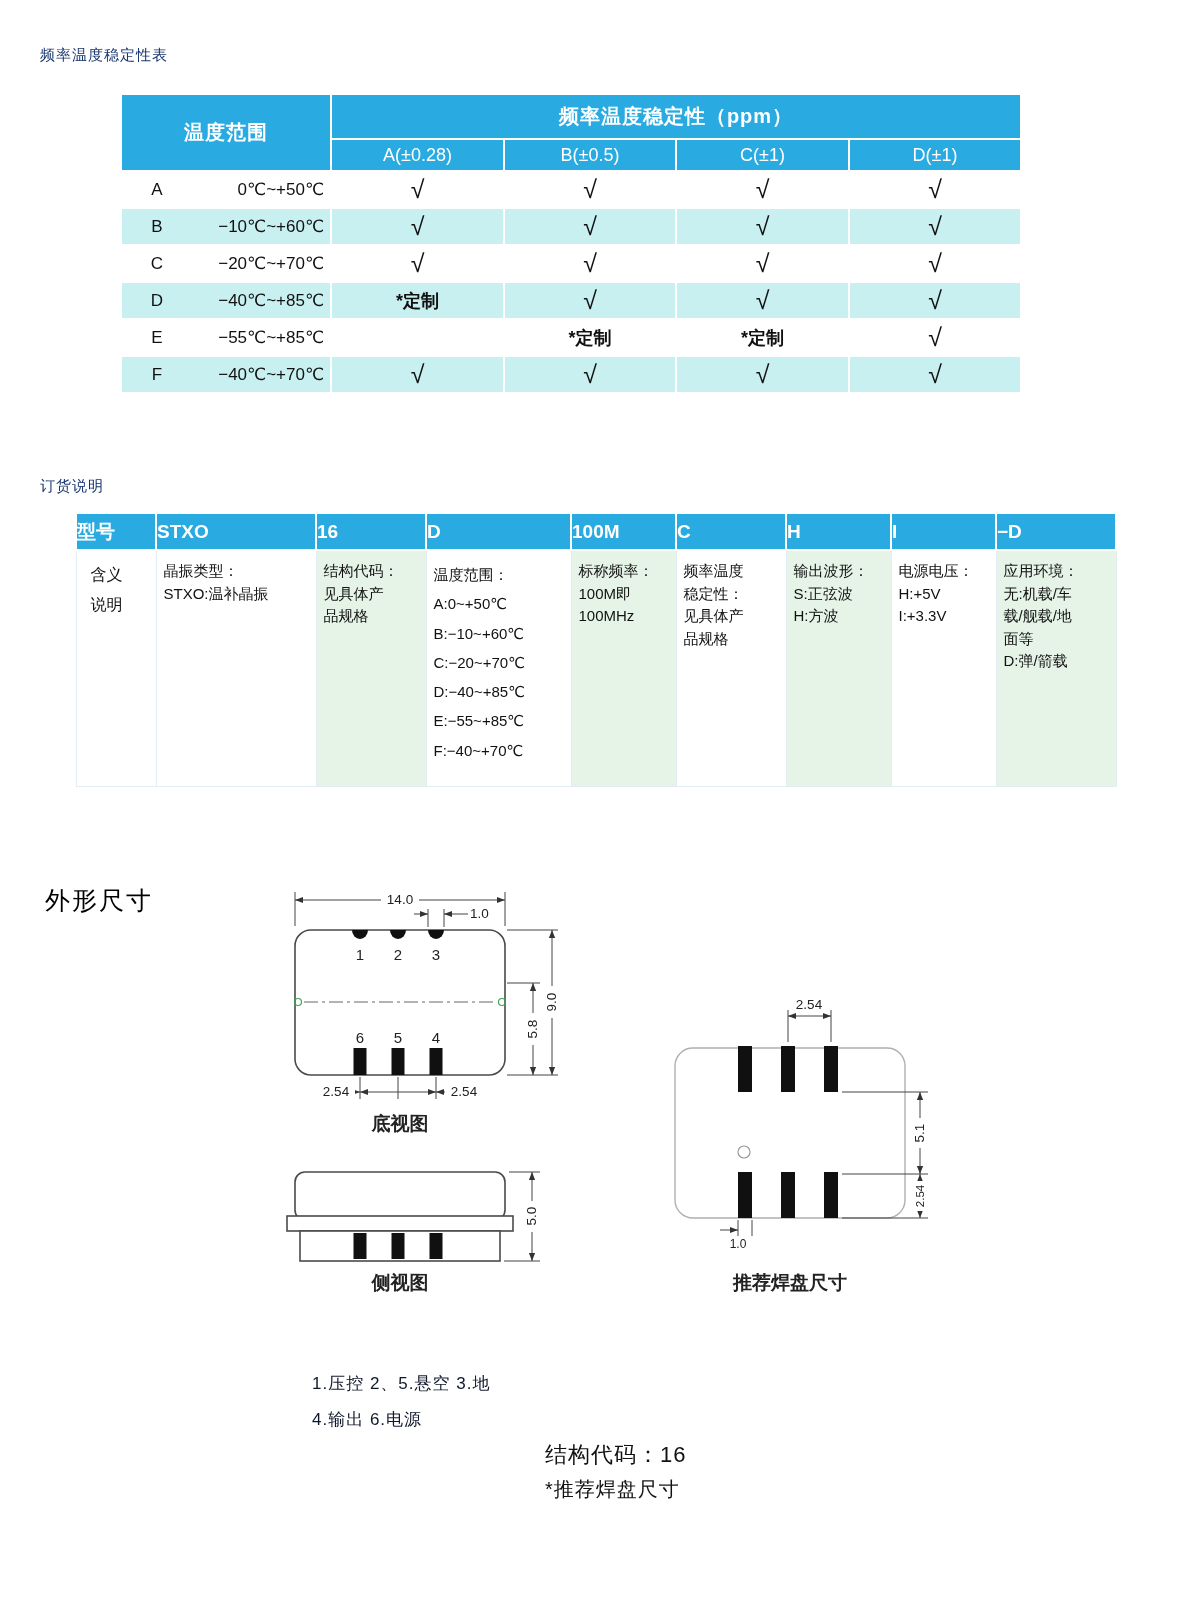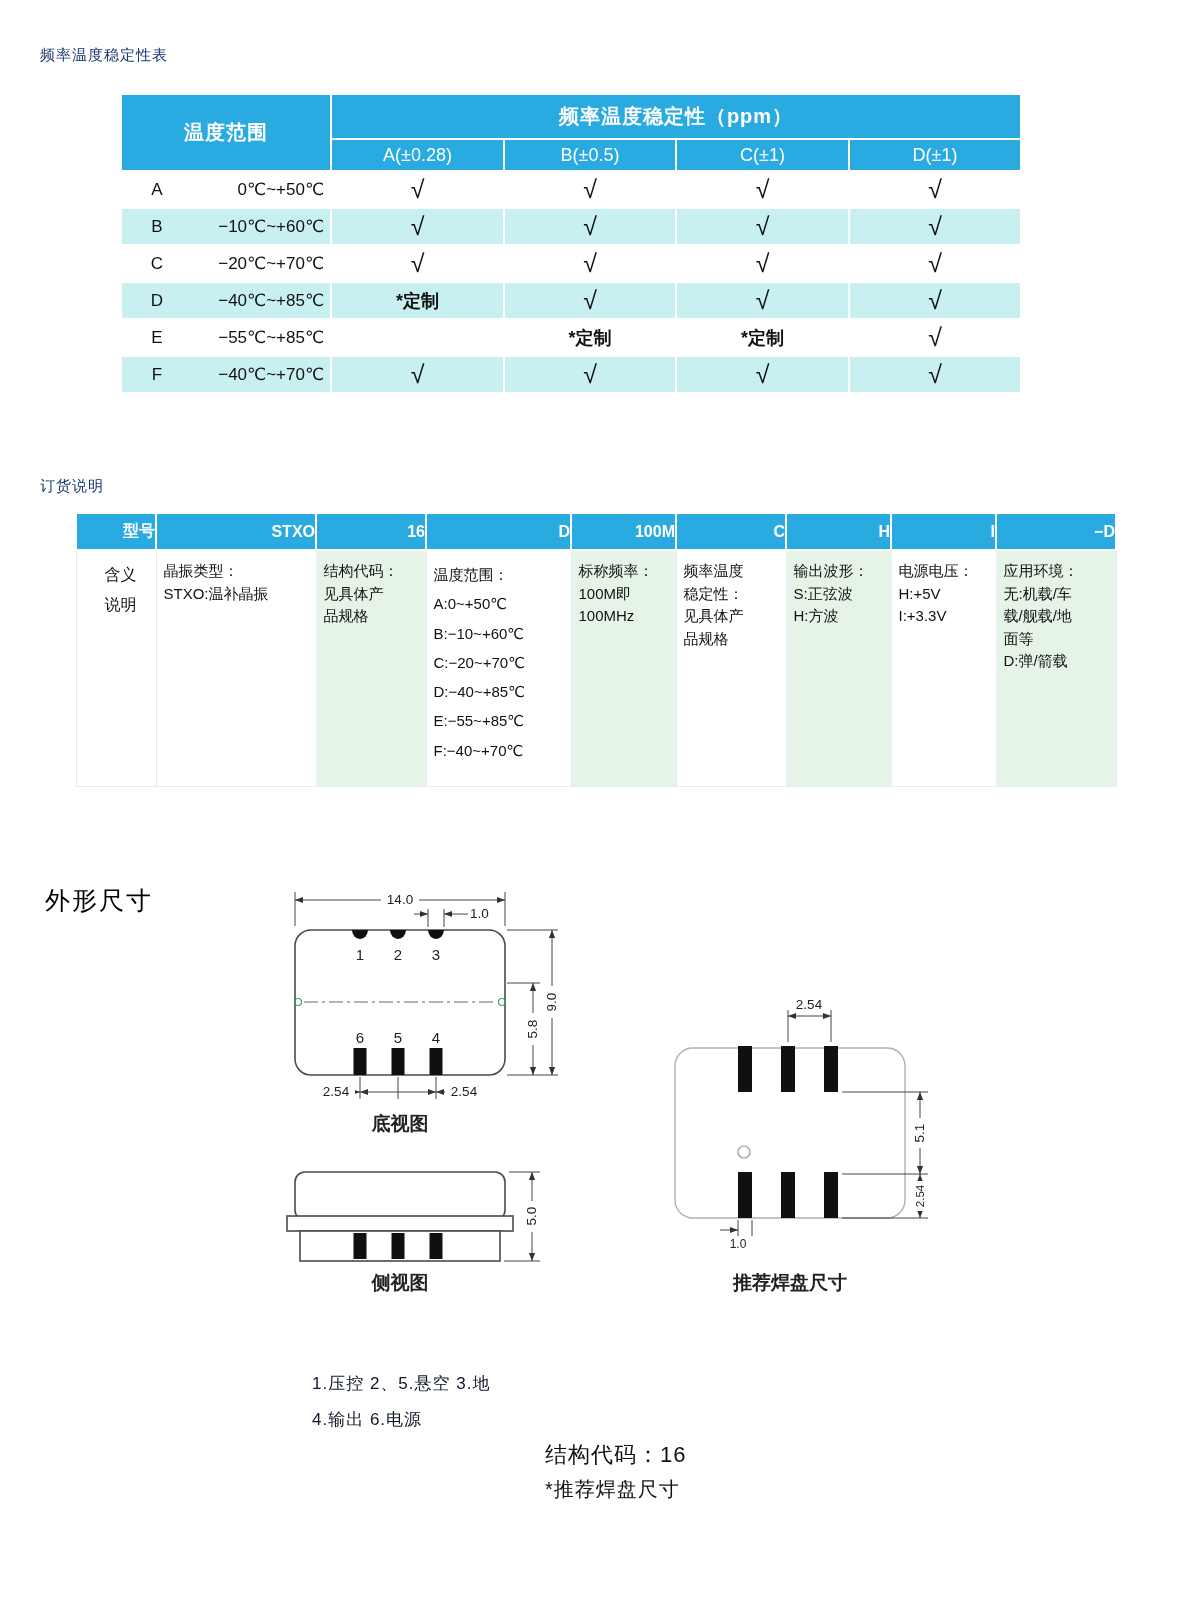--- a/index.html
+++ b/index.html
@@ -27,31 +27,31 @@
   .stab td.rangecell { font-size:17px; }
   .stab .letter { display:inline-block; width:58px; text-align:center; vertical-align:middle; }
   .stab .range  { display:inline-block; width:calc(100% - 70px); text-align:right; vertical-align:middle; }
   .stab td.check { font-size:25px; font-weight:400; line-height:1; }
   .stab td.custom { font-size:18px; font-weight:600; }
 
   
   .order { position:absolute; left:75px; top:512px; width:1040px; table-layout:fixed; }
   .order th {
     background:#29abe2; color:#fff; height:37px;
-    font-size:16px; font-weight:bold; border:2px solid #fff; text-align:right;
+    font-size:19px; font-weight:bold; border:2px solid #fff; text-align:left;
   }
   .order td {
     vertical-align:top; text-align:left;
     font-size:15px; line-height:1.5;
     padding:9px 7px; white-space:pre-line;
     border:1px solid #e2eef4; background:#fff;
     height:236px;
   }
   .order td.alt { background:#e6f4e8; }
-  .order td.rowlabel { font-size:16px; line-height:1.9; padding-left:28px; }
+  .order td.rowlabel { font-size:16px; line-height:1.9; padding-left:14px; }
   .order td.loose { line-height:1.95; }
 
   
   .drawings { position:absolute; left:260px; top:880px; width:700px; height:430px; }
   .drawings text { font-family:"Liberation Sans","DejaVu Sans",sans-serif; fill:#222; }
   .dimtxt { font-size:13.5px; }
   .pinnum { font-size:15px; }
   .view-label { font-size:19px; font-weight:bold; fill:#111; }
   .thin, .dim, .cline { stroke:#444; stroke-width:1; fill:none; }
   .cline { stroke-dasharray:14 4 3 4; stroke:#666; }

